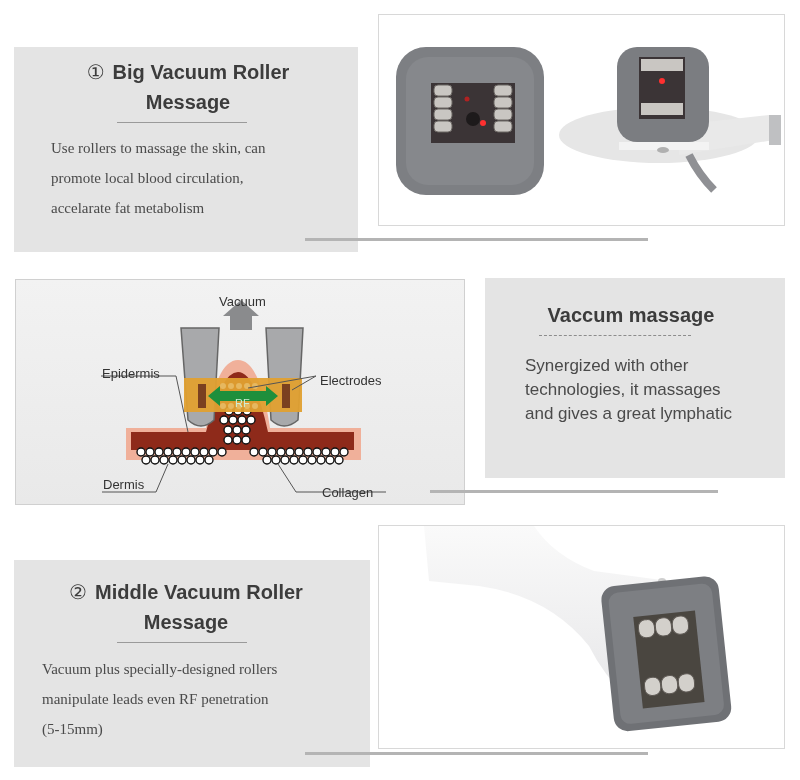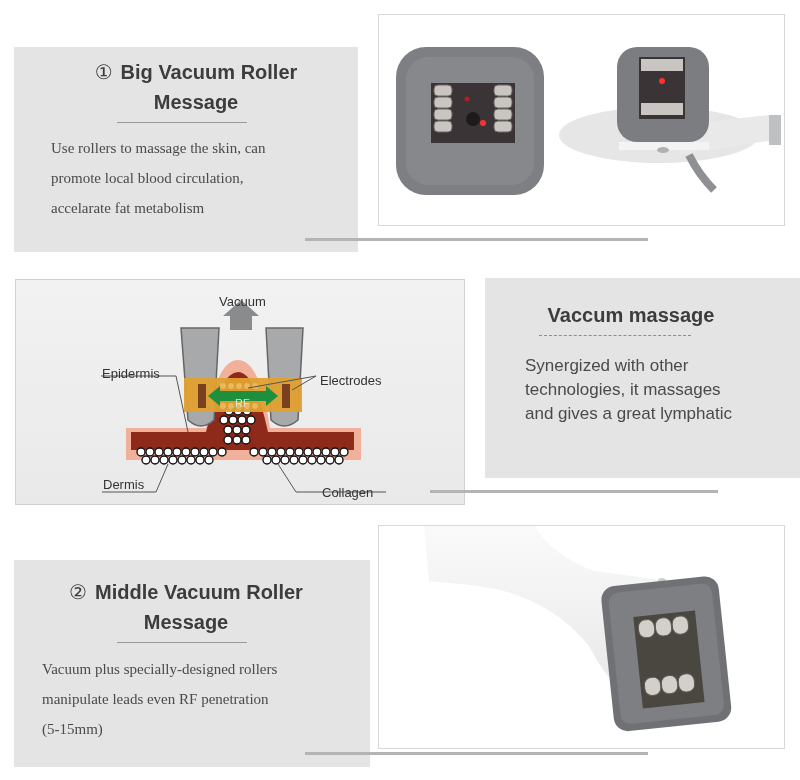--- a/index.html
+++ b/index.html
@@ -13,21 +13,21 @@
   .title .num { font-weight:normal; font-size:20px; margin-right:8px; }
   .divider { height:1px; background:#9a9a9a; }
   .body-text { font-size:15px; color:#4a4a4a; line-height:30px;font-family:Liberation Serif, serif; }
   .diagram { background:linear-gradient(#f2f2f2,#e9e9e9); border:1px solid #d0d0d0; box-sizing:border-box; }
   .dlabel { position:absolute; font-size:13px; color:#333;margin-top:8px; }
 </style>
 </head>
 <body>
 
 <div class="abs graybox" style="left:14px;top:47px;width:344px;height:205px;">
-  <div class="abs title" style="left:8px;top:10px;width:348px;">
+  <div class="abs title" style="left:0;top:10px;width:348px;">
     <div><span class="num">①</span><span>Big Vacuum Roller</span></div>
     <div>Message</div>
   </div>
   <div class="abs divider" style="left:103px;top:75px;width:130px;"></div>
   <div class="abs body-text" style="left:37px;top:86px;width:300px;">
     <div>Use rollers to massage the skin, can</div>
     <div>promote local blood circulation,</div>
     <div>accelarate fat metabolism</div>
   </div>
 </div>
@@ -163,21 +163,21 @@
   </svg>
   <div class="dlabel" style="left:203px;top:6px;">Vacuum</div>
   <div class="dlabel" style="left:86px;top:78px;">Epidermis</div>
   <div class="dlabel" style="left:304px;top:85px;">Electrodes</div>
   <div class="dlabel" style="left:219px;top:109px;font-size:11px;color:#cdeed6;">RF</div>
   <div class="dlabel" style="left:87px;top:189px;">Dermis</div>
   <div class="dlabel" style="left:306px;top:197px;">Collagen</div>
 </div>
 <div class="abs hline" style="left:430px;top:490px;width:288px;"></div>
 
-<div class="abs graybox" style="left:485px;top:278px;width:300px;height:200px;padding-left:16px;">
+<div class="abs graybox" style="left:485px;top:278px;width:300px;height:200px;">
   <div class="abs" style="left:0;top:26px;width:292px;text-align:center;font-weight:bold;font-size:20px;color:#3c3c3c;">Vaccum massage</div>
   <div class="abs" style="left:54px;top:57px;width:152px;border-top:1px dashed #8c8c8c;"></div>
   <div class="abs" style="left:40px;top:76px;width:260px;font-size:17px;line-height:24px;color:#4a4a4a;">
     <div>Synergized with other</div>
     <div>technologies, it massages</div>
     <div>and gives a great lymphatic</div>
   </div>
 </div>
 
 <div class="abs graybox" style="left:14px;top:560px;width:356px;height:207px;">

